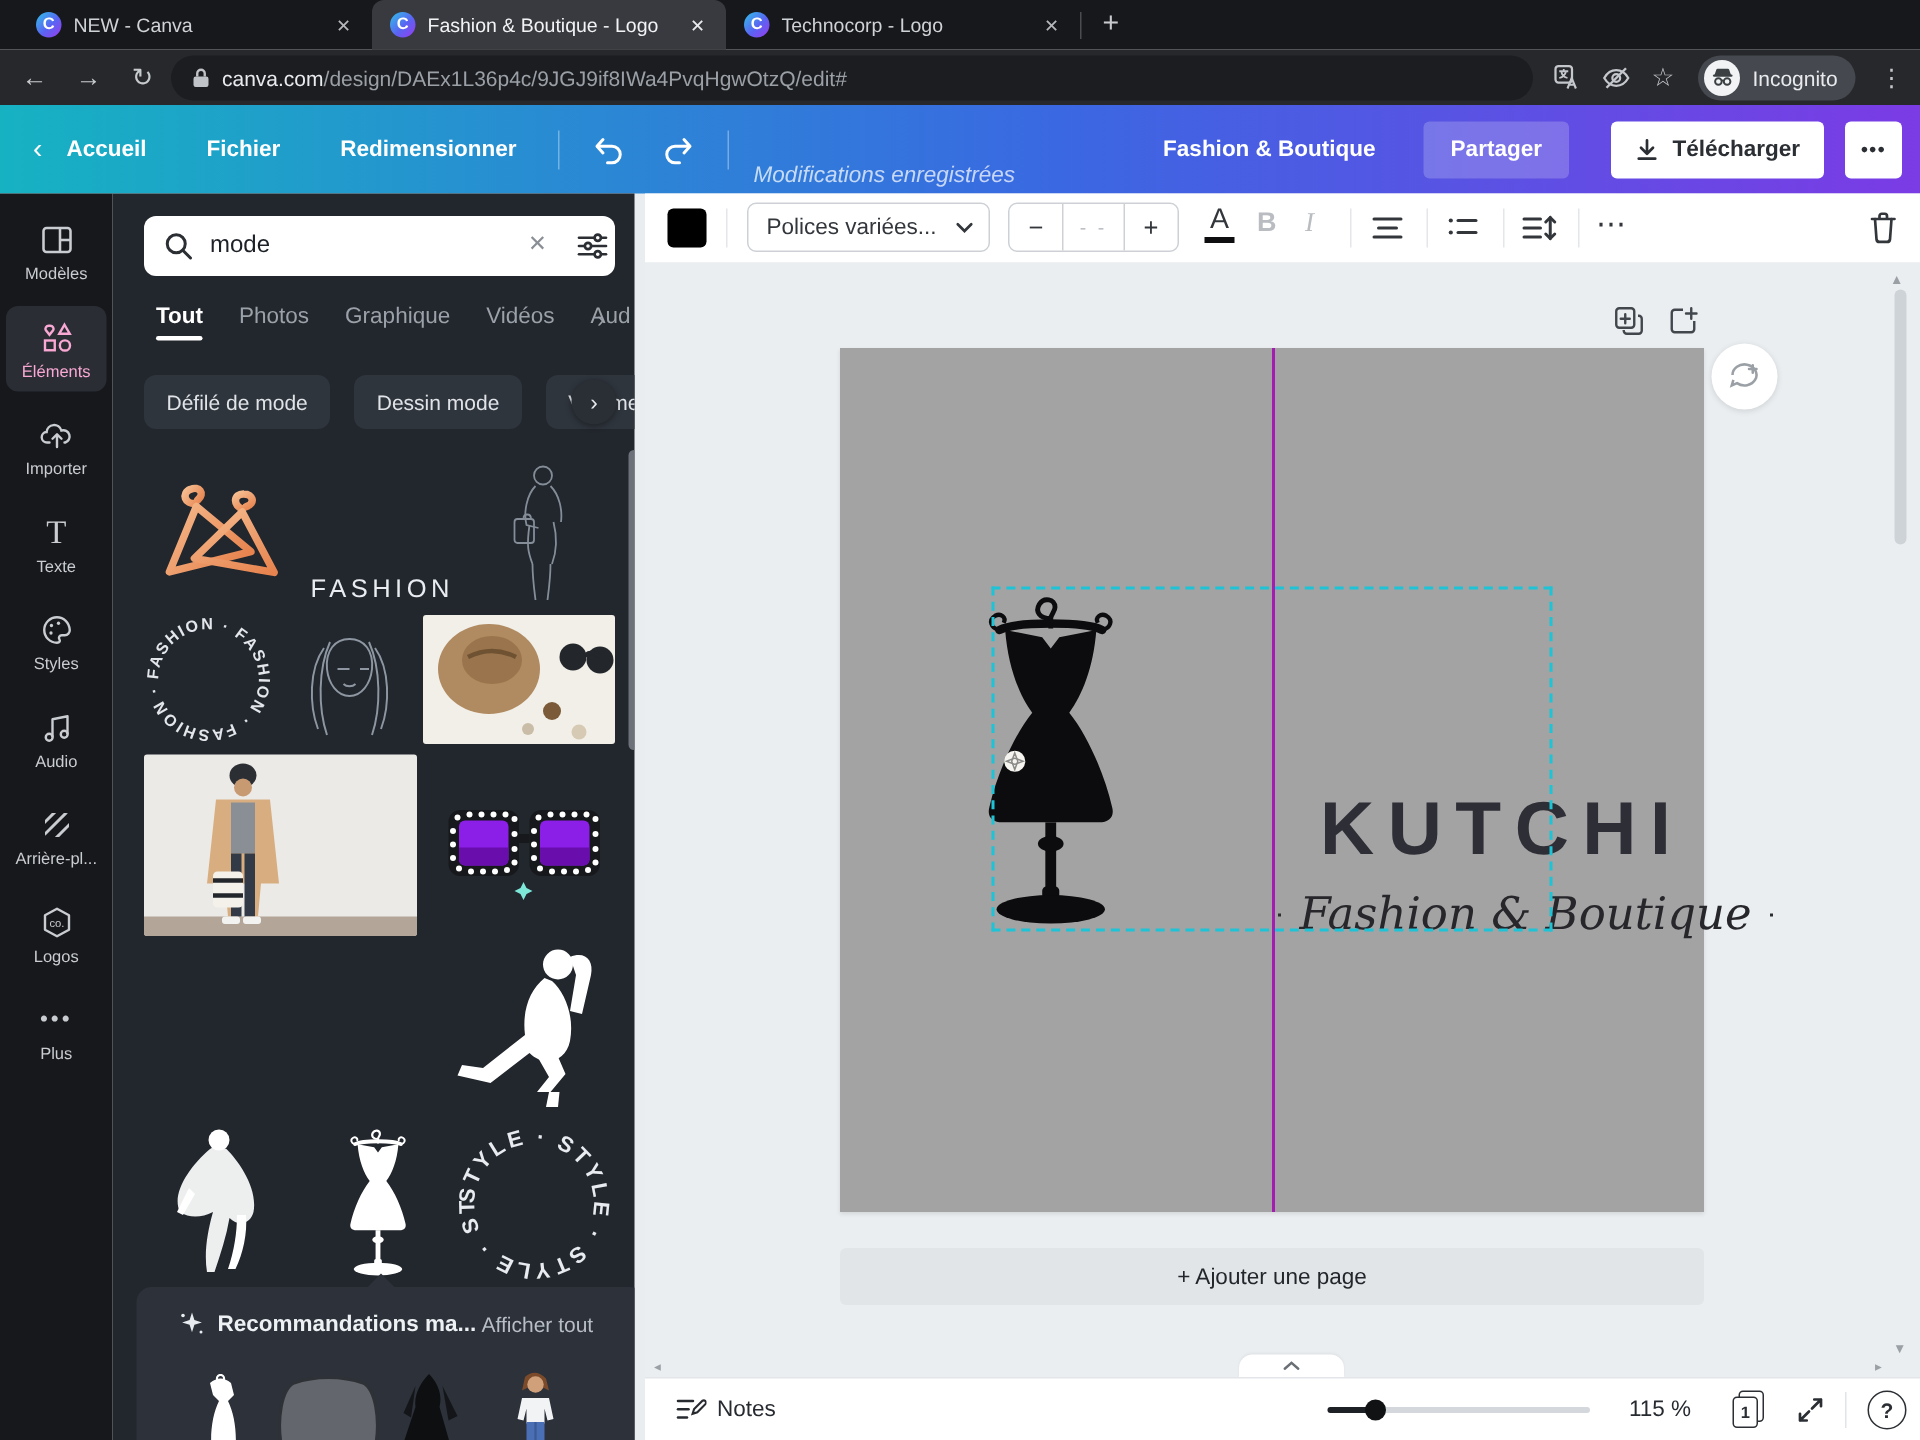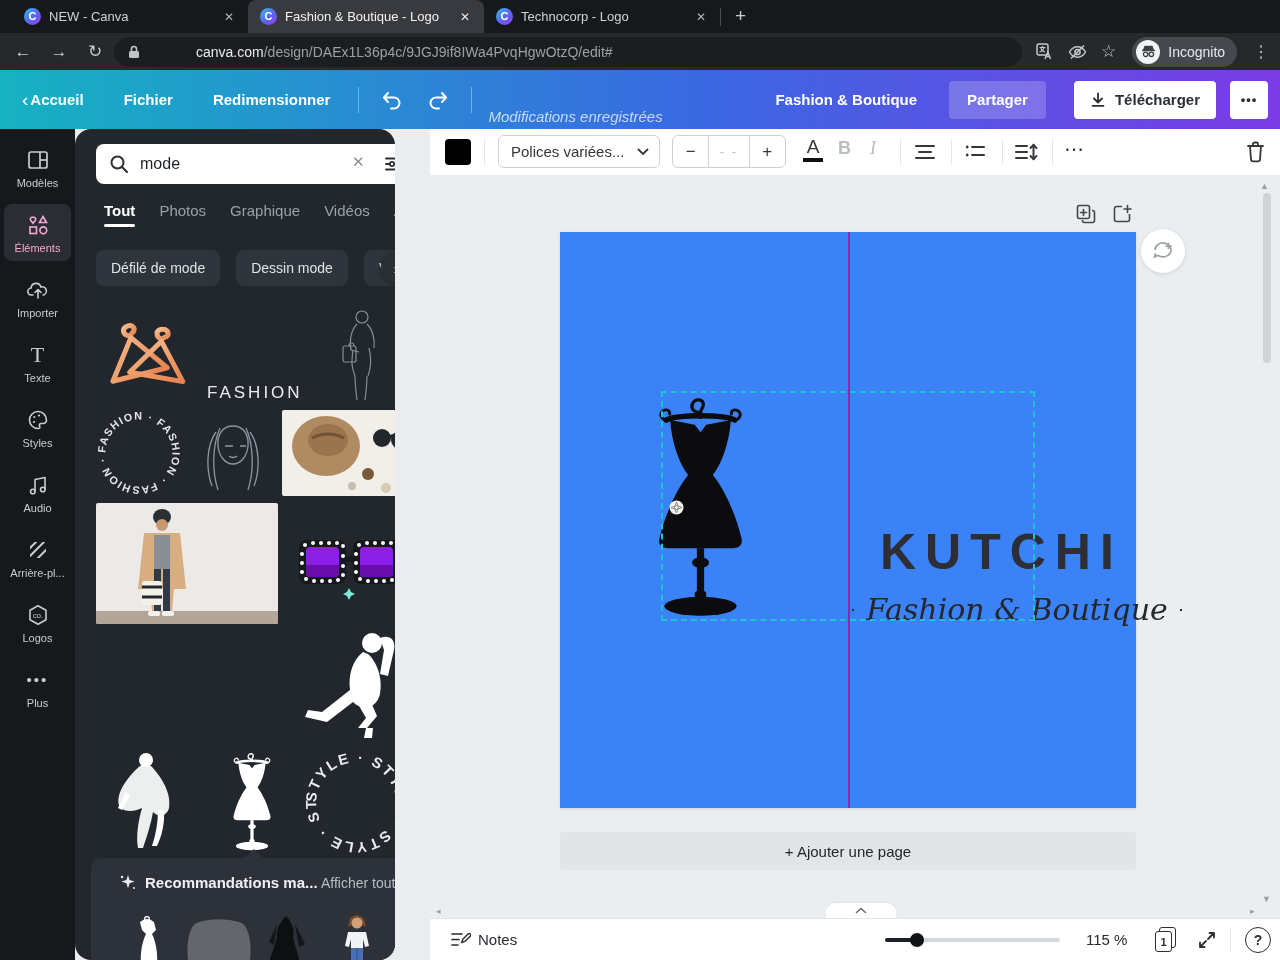--- a/index.html
+++ b/index.html
@@ -15,21 +15,21 @@
   .btab .t { font-size:13px; color:#cfd2d6; white-space:nowrap; overflow:hidden; text-overflow:ellipsis; flex:1; }
   .btab.active { background:#393a3f; }
   .btab.active .t { color:#f2f3f5; }
   .tclose { color:#b4b7bb; font-size:12px; width:18px; height:18px; line-height:18px; text-align:center; border-radius:50%; }
   .favicon { width:17px; height:17px; border-radius:50%; background:linear-gradient(135deg,#2fc3e8,#5a63f2 55%,#9a3bf0); color:#fff;
              font-size:11px; font-weight:700; text-align:center; line-height:17px; flex:none; }
   .toolrow { left:0; top:33px; width:1280px; height:37px; background:#27282c; display:flex; align-items:center; }
   .navbtn { color:#c7cacd; font-size:17px; width:30px; text-align:center; }
   .urlpill { height:30px; width:908px; margin-left:4px; background:#1c1d21; border-radius:15px; display:flex; align-items:center; padding:0 14px; gap:8px; }
   .url { font-size:14px; white-space:nowrap; }
-  .url .host { color:#e8eaed;margin-left:48px; }
+  .url .host { color:#e8eaed; }
   .url .path { color:#9aa0a6; }
   .chromeicon { color:#c4c7cc; }
   .incog { height:30px; background:#45484e; border-radius:15px; display:flex; align-items:center; gap:8px; padding:0 12px 0 4px; }
   .incog .lbl { color:#e8eaed; font-size:14px; }
   .spycircle { width:24px; height:24px; background:#f1f3f4; border-radius:50%; display:flex; align-items:center; justify-content:center; }
 
   
   .cheader { left:0; top:70px; width:1280px; height:59px;
              background:linear-gradient(90deg,#16b2c2 0%, #3a68e2 55%, #7b3be5 100%);
              display:flex; align-items:center; color:#fff; }
@@ -43,21 +43,21 @@
   .btn-more { background:#fff; border-radius:4px; height:38px; width:38px; display:flex; align-items:center; justify-content:center;
               color:#2b2f34; font-size:13px; letter-spacing:1px; font-weight:700; }
 
   
   .rail { left:0; top:129px; width:75px; height:831px; background:#17181c; display:flex; flex-direction:column; align-items:center; padding-top:10px; gap:8px; }
   .rail-item { width:67px; border-radius:8px; display:flex; flex-direction:column; align-items:center; gap:5px; padding:9px 0 7px; color:#c9ccd1; }
   .rail-item.active { background:#2a2d34; color:#f9a8d4; }
   .rail-item .rlabel { font-size:11px; white-space:nowrap; }
 
   
-  .panel { left:75px; top:129px; width:320px; height:831px; background:#22262d; overflow:hidden;border-radius:16px; }
+  .panel { left:75px; top:129px; width:348px; height:831px; background:#22262d; overflow:hidden; }
   .searchbox { position:absolute; left:21px; top:15px; width:314px; height:40px; background:#fff; border-radius:8px; }
   .searchbox input { position:absolute; left:44px; top:0; width:200px; height:40px; border:0; outline:0; font-size:16px; color:#1e2227;
                      font-family:"Liberation Sans",sans-serif; background:transparent; }
   .ptabs { position:absolute; left:29px; top:73px; display:flex; gap:24px; }
   .ptab { font-size:15px; color:#9ba1a8; font-weight:500; padding-bottom:8px; position:relative; }
   .ptab.active { color:#fff; font-weight:700; }
   .ptab.active:after { content:""; position:absolute; left:0; bottom:0; width:100%; height:3px; background:#fff; border-radius:2px; }
   .chip { height:36px; background:#2f353d; border-radius:8px; display:flex; align-items:center; padding:0 15px; font-size:14px; color:#e0e3e7; white-space:nowrap; }
   .asset { position:absolute; }
   .vbadge { position:absolute; left:8px; bottom:8px; background:rgba(10,12,14,.78); color:#fff; font-size:11px; font-weight:600;
@@ -72,21 +72,21 @@
   .ctoolbar { left:430px; top:129px; width:850px; height:46px; background:#fff; }
   .tbdiv { position:absolute; top:10px; width:1px; height:26px; background:#e4e6e9; }
   .fontbox { position:absolute; left:68px; top:6px; width:162px; height:33px; border:1px solid #cdd1d6; border-radius:6px;
              display:flex; align-items:center; justify-content:space-between; padding:0 10px 0 12px; font-size:15px; color:#33373c; }
   .sizebox { position:absolute; left:242px; top:6px; width:114px; height:33px; border:1px solid #cdd1d6; border-radius:6px; display:flex; }
   .sizebox > div { display:flex; align-items:center; justify-content:center; font-size:17px; color:#33373c; }
   .tbletter { position:absolute; top:9px; font-size:18px; }
 
   
   .workspace { left:430px; top:175px; width:850px; height:743px; background:#eaeef0; }
-  .page { position:absolute; left:130px; top:57px; width:576px; height:576px; background:#3b82f6; box-shadow:0 1px 3px rgba(0,0,0,.10); }
+  .page { position:absolute; left:130px; top:57px; width:576px; height:576px; background:#a3a3a3; box-shadow:0 1px 3px rgba(0,0,0,.10); }
   .selbox { position:absolute; left:231px; top:216px; width:374px; height:230px; border:2px dashed #1ec3d6; }
   .guide { position:absolute; left:418px; top:57px; width:2px; height:576px; background:#a21db0; }
   .addpage { position:absolute; left:130px; top:657px; width:576px; height:38px; background:#e1e5e8; border-radius:4px;
              display:flex; align-items:center; justify-content:center; font-size:15px; font-weight:500; color:#23272c; }
   .roundbtn { position:absolute; width:44px; height:44px; border-radius:50%; background:#fff; box-shadow:0 1px 4px rgba(0,0,0,.12);
               display:flex; align-items:center; justify-content:center; }
   .kutchi { position:absolute; left:320px; top:291px; font-size:50px; font-weight:600; letter-spacing:9px; color:#2e2e36; white-space:nowrap; }
   .scriptrow { position:absolute; left:292px; top:360px; width:330px; display:flex; align-items:center; justify-content:center; gap:12px; }
   .scriptrow .dash { height:2px; width:46px; background:#2b2b30; }
   .scripttxt { font-family:"DejaVu Serif", serif; font-style:italic; font-size:30px; color:#26262b; white-space:nowrap; }
@@ -176,21 +176,21 @@
           <path d="M6.8,9 q0.7,-0.7 1.4,0" fill="none" stroke="#3c4043" stroke-width="1.1"></path>
         </svg>
     </span>
     <span class="lbl">Incognito</span>
   </div>
   <span class="chromeicon" style="margin-left:16px;font-size:16px">⋮</span>
 </div>
 
 <div class="abs cheader">
   <span style="margin-left:22px;font-size:19px">‹</span>
-  <span class="hitem" style="margin-left:2px">Accueil</span>
+  <span class="hitem" style="margin-left:16px">Accueil</span>
   <span class="hitem" style="margin-left:40px">Fichier</span>
   <span class="hitem" style="margin-left:40px">Redimensionner</span>
   <div class="hdivider" style="margin-left:28px"></div>
   <span style="margin-left:22px">
     <svg width="22" height="20" viewBox="0 0 22 20">
         <path d="M7,3 L3,7.5 L7,12" fill="none" stroke="#fff" stroke-width="2" stroke-linecap="round" stroke-linejoin="round"></path>
         <path d="M3.4,7.5 H13 a5.5,5.5 0 0 1 0,11 h-3" fill="none" stroke="#fff" stroke-width="2" stroke-linecap="round"></path>
       </svg>
   </span>
   <span style="margin-left:24px">

